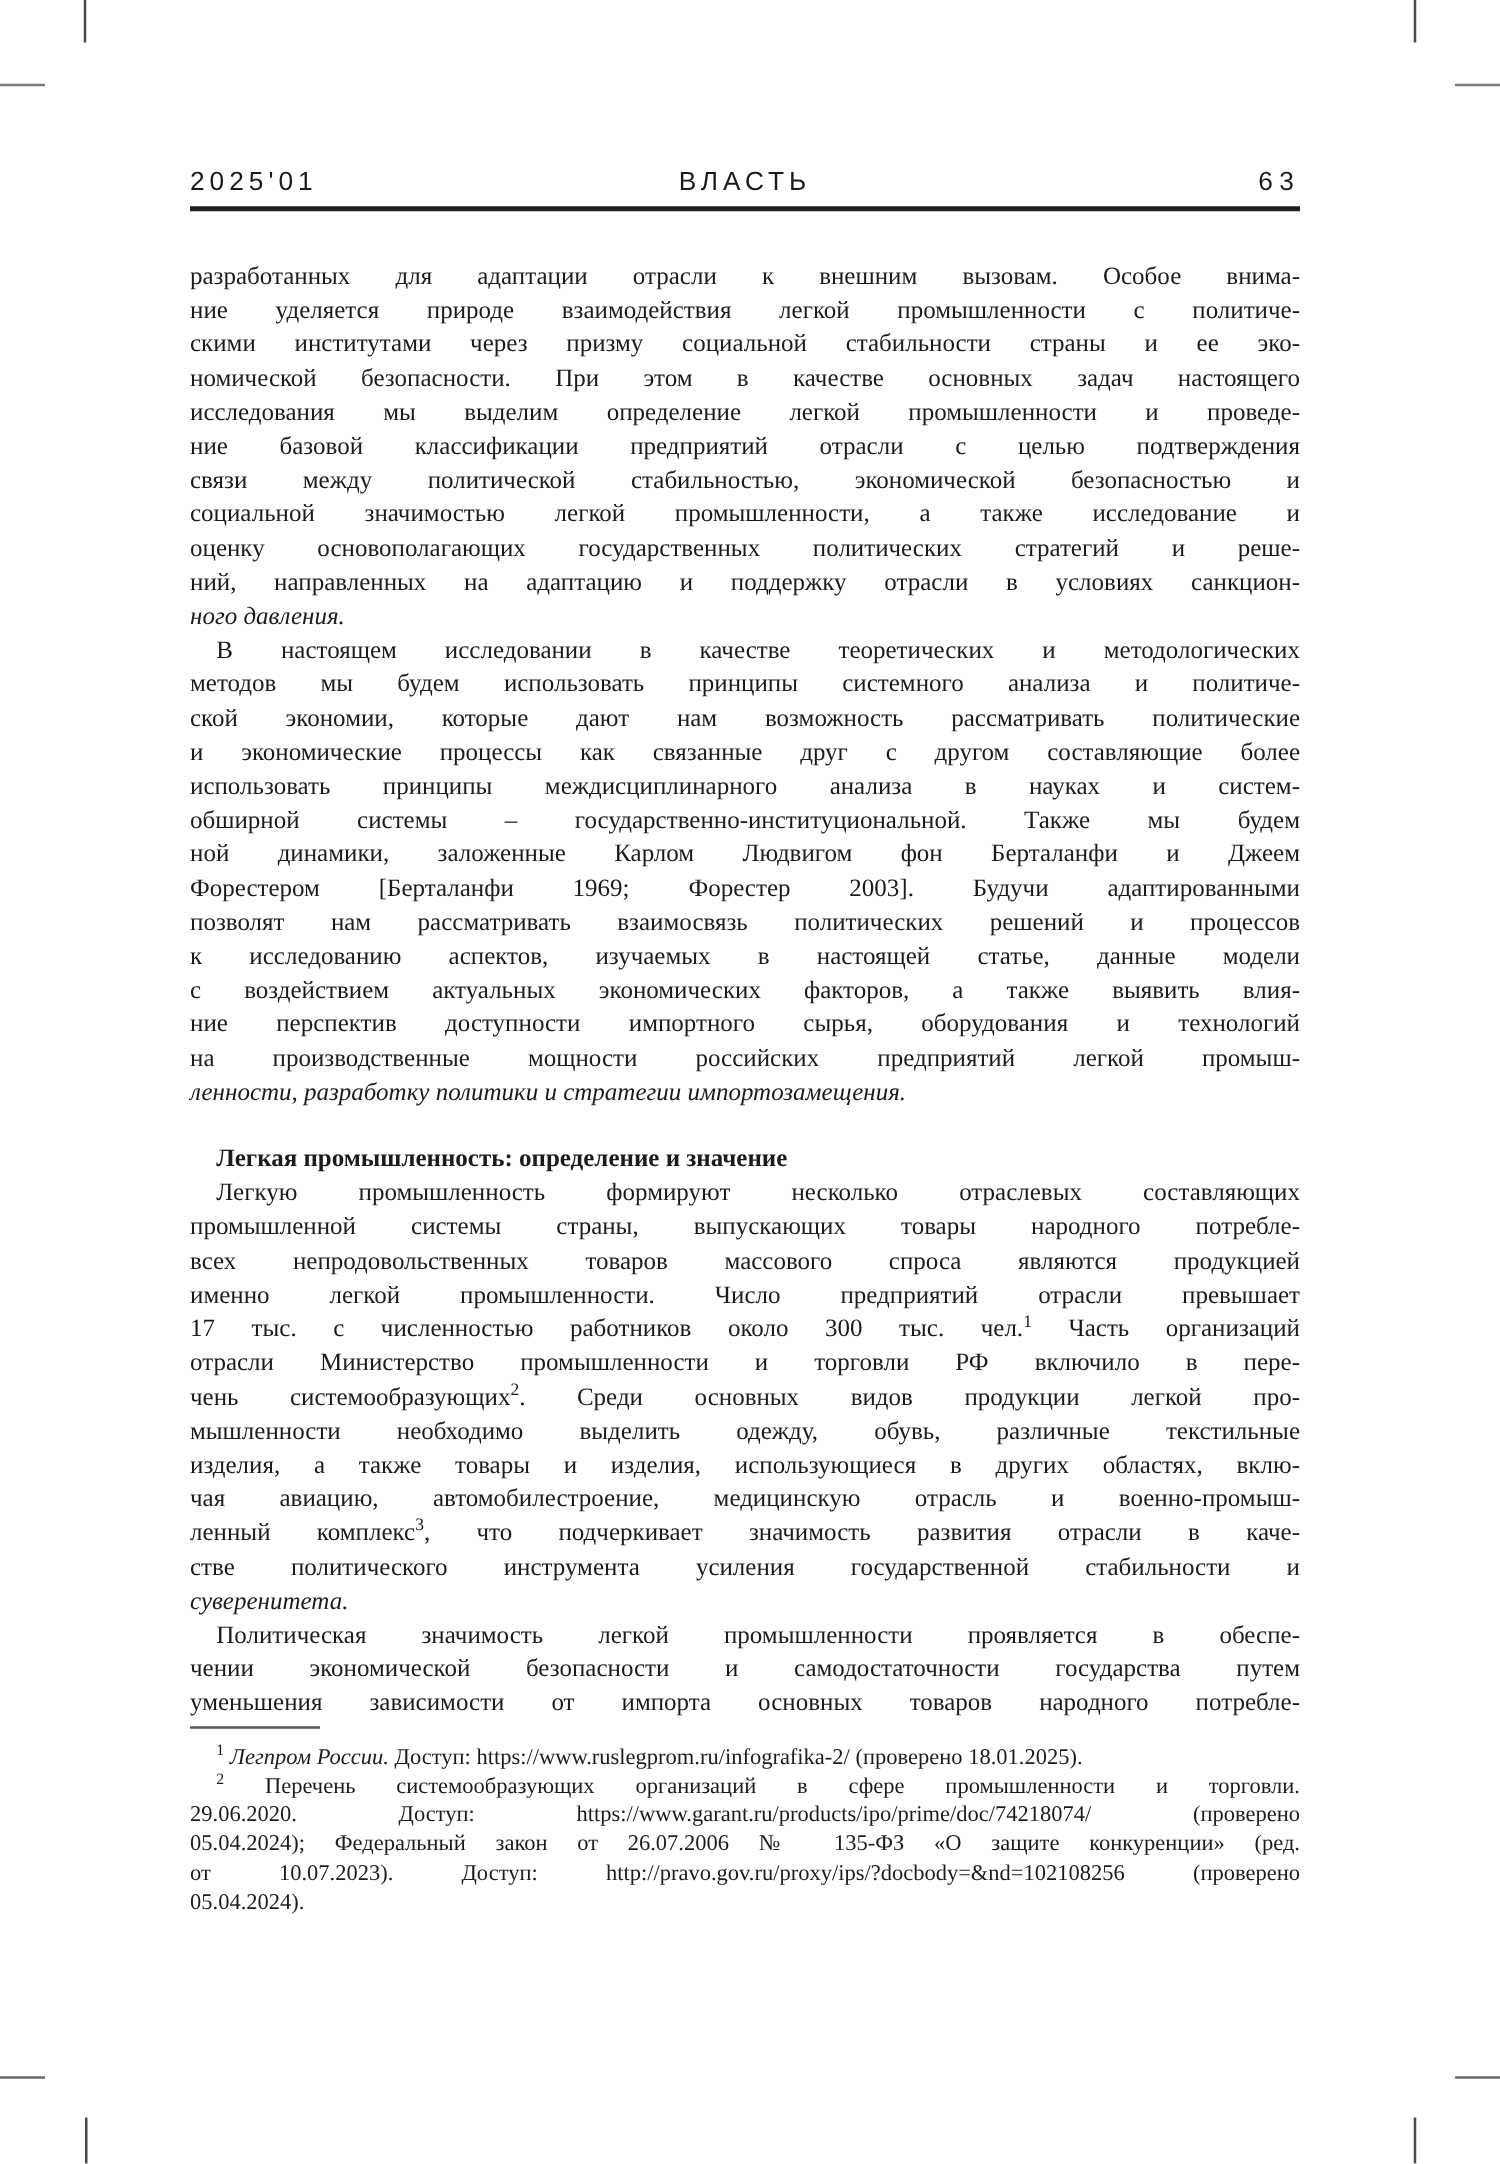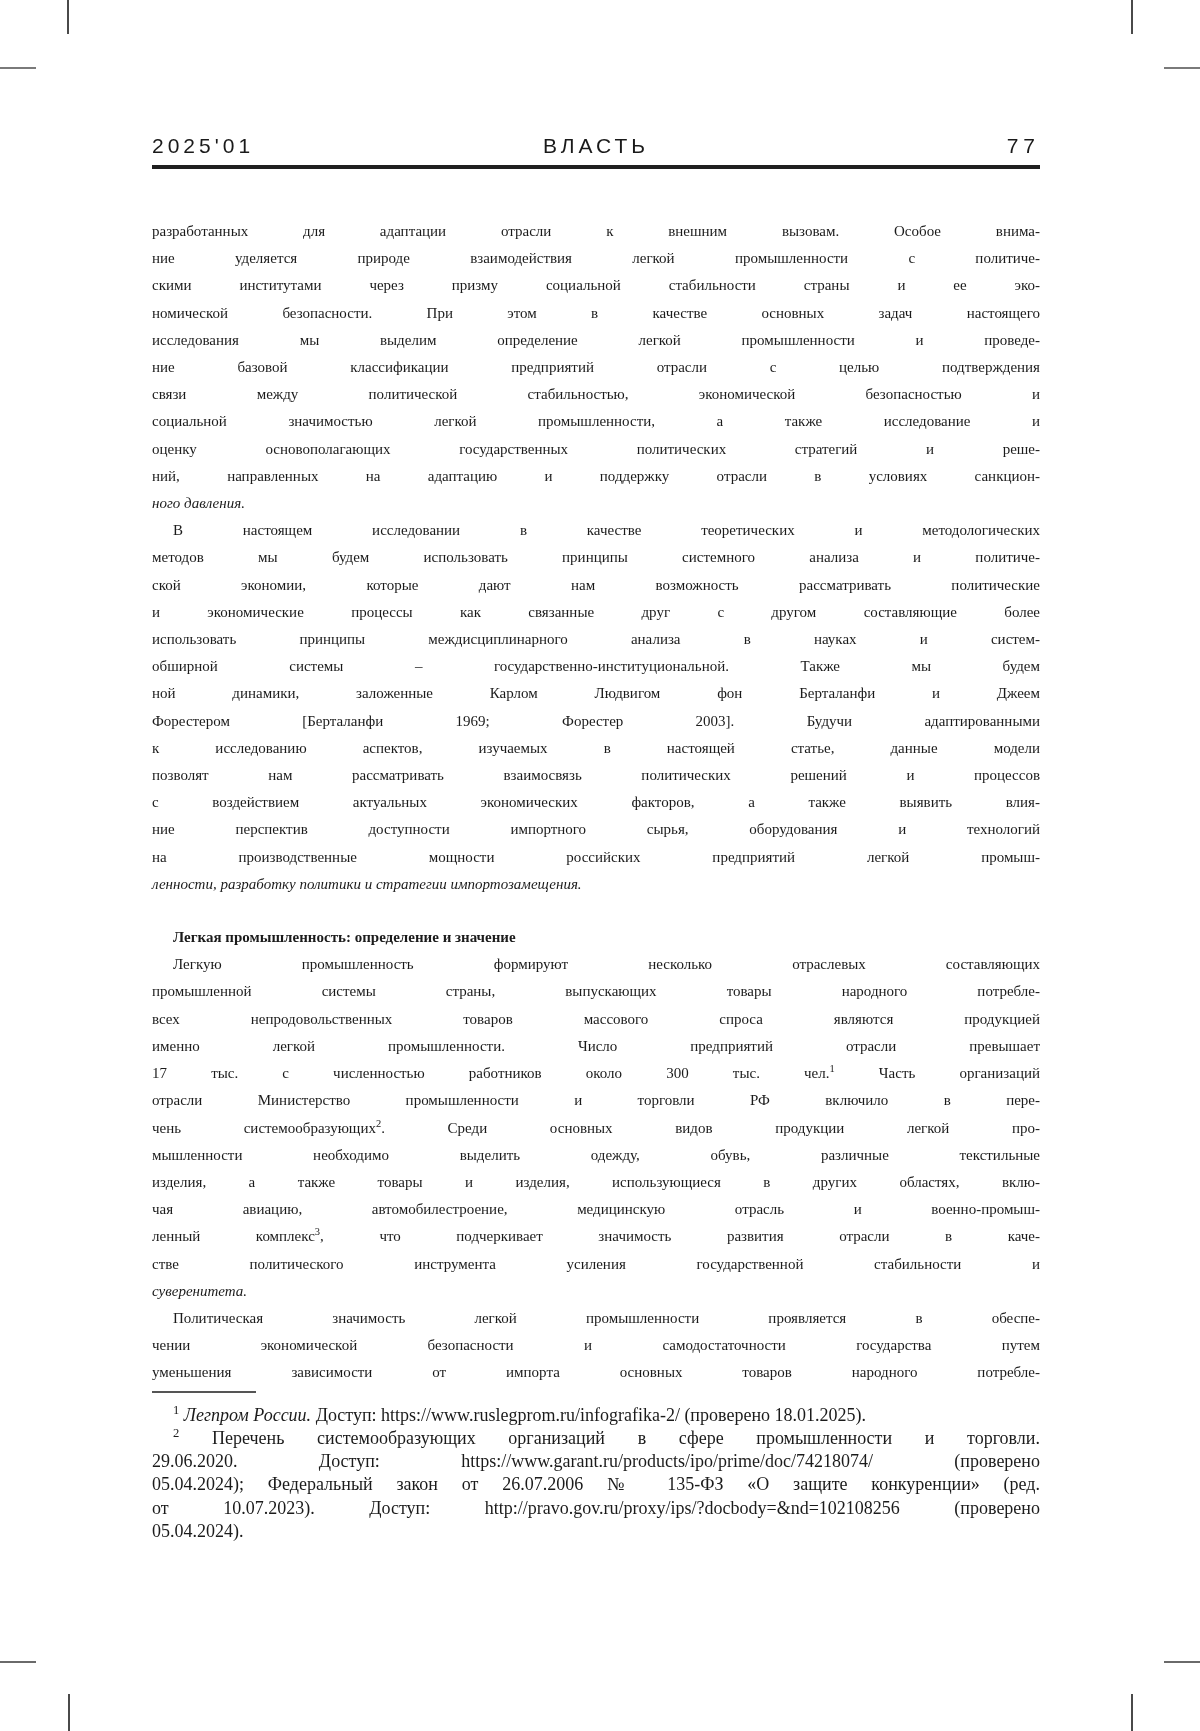--- a/index.html
+++ b/index.html
@@ -30,21 +30,21 @@
   .journal-header{
     display:flex;align-items:baseline;
     font-family:"Liberation Sans","DejaVu Sans",sans-serif;
     font-size:21px;letter-spacing:4px;color:#1a1a1a;
   }
   .journal-header .hl{flex:1;text-align:left;}
   .journal-header .hc{flex:1;text-align:center;}
   .journal-header .hr{flex:1;text-align:right;letter-spacing:5px;}
   .header-rule{margin-top:7px;height:4px;background:#1f1f1f;}
 
-  .bodycopy{margin-top:49px;font-size:15px;line-height:27.2px;}
+  .bodycopy{margin-top:39px;font-size:20px;line-height:27.2px;}
   .bodycopy .line{text-align:justify;text-align-last:justify;white-space:normal;}
   .bodycopy .line.lastline{text-align-last:left;font-style:italic;}
   .bodycopy .line.indent{text-indent:21px;}
   .bodycopy .heading{font-weight:bold;text-indent:21px;margin-top:26px;
     text-align:left;text-align-last:left;}
   sup{font-size:0.7em;line-height:0;vertical-align:super;}
 
   .footnotes{margin-top:4px;font-size:18px;line-height:23.3px;}
   .fn-sep{width:104px;height:0;border-top:2px solid #555;margin:0 0 11px 0;}
   .footnotes .line{text-align:justify;text-align-last:justify;}
@@ -63,21 +63,21 @@
   <div class="crop h bl-h"></div>
   <div class="crop v bl-v"></div>
   <div class="crop h br-h"></div>
   <div class="crop v br-v"></div>
 
   <div class="content">
 
     <div class="journal-header">
       <span class="hl">2025'01</span>
       <span class="hc">ВЛАСТЬ</span>
-      <span class="hr">77</span>
+      <span class="hr">63</span>
     </div>
     <div class="header-rule"></div>
 
     <div class="bodycopy" id="article-body">
         <div class="line">разработанных для адаптации отрасли к внешним вызовам. Особое внима-</div>
         <div class="line">ние уделяется природе взаимодействия легкой промышленности с политиче-</div>
         <div class="line">скими институтами через призму социальной стабильности страны и ее эко-</div>
         <div class="line">номической безопасности. При этом в качестве основных задач настоящего</div>
         <div class="line">исследования мы выделим определение легкой промышленности и проведе-</div>
         <div class="line">ние базовой классификации предприятий отрасли с целью подтверждения</div>
@@ -87,22 +87,22 @@
         <div class="line">ний, направленных на адаптацию и поддержку отрасли в условиях санкцион-</div>
         <div class="line lastline">ного давления.</div>
         <div class="line indent">В настоящем исследовании в качестве теоретических и методологических</div>
         <div class="line">методов мы будем использовать принципы системного анализа и политиче-</div>
         <div class="line">ской экономии, которые дают нам возможность рассматривать политические</div>
         <div class="line">и экономические процессы как связанные друг с другом составляющие более</div>
         <div class="line">использовать принципы междисциплинарного анализа в науках и систем-</div>
         <div class="line">обширной системы – государственно-институциональной. Также мы будем</div>
         <div class="line">ной динамики, заложенные Карлом Людвигом фон Берталанфи и Джеем</div>
         <div class="line">Форестером [Берталанфи 1969; Форестер 2003]. Будучи адаптированными</div>
+        <div class="line">позволят нам рассматривать взаимосвязь политических решений и процессов</div>
         <div class="line">к исследованию аспектов, изучаемых в настоящей статье, данные модели</div>
-        <div class="line">позволят нам рассматривать взаимосвязь политических решений и процессов</div>
         <div class="line">с воздействием актуальных экономических факторов, а также выявить влия-</div>
         <div class="line">ние перспектив доступности импортного сырья, оборудования и технологий</div>
         <div class="line">на производственные мощности российских предприятий легкой промыш-</div>
         <div class="line lastline">ленности, разработку политики и стратегии импортозамещения.</div>
         <div class="heading">Легкая промышленность: определение и значение</div>
         <div class="line indent">Легкую промышленность формируют несколько отраслевых составляющих</div>
         <div class="line">промышленной системы страны, выпускающих товары народного потребле-</div>
         <div class="line">всех непродовольственных товаров массового спроса являются продукцией</div>
         <div class="line">именно легкой промышленности. Число предприятий отрасли превышает</div>
         <div class="line">17 тыс. с численностью работников около 300 тыс. чел.<sup>1</sup> Часть организаций</div>

